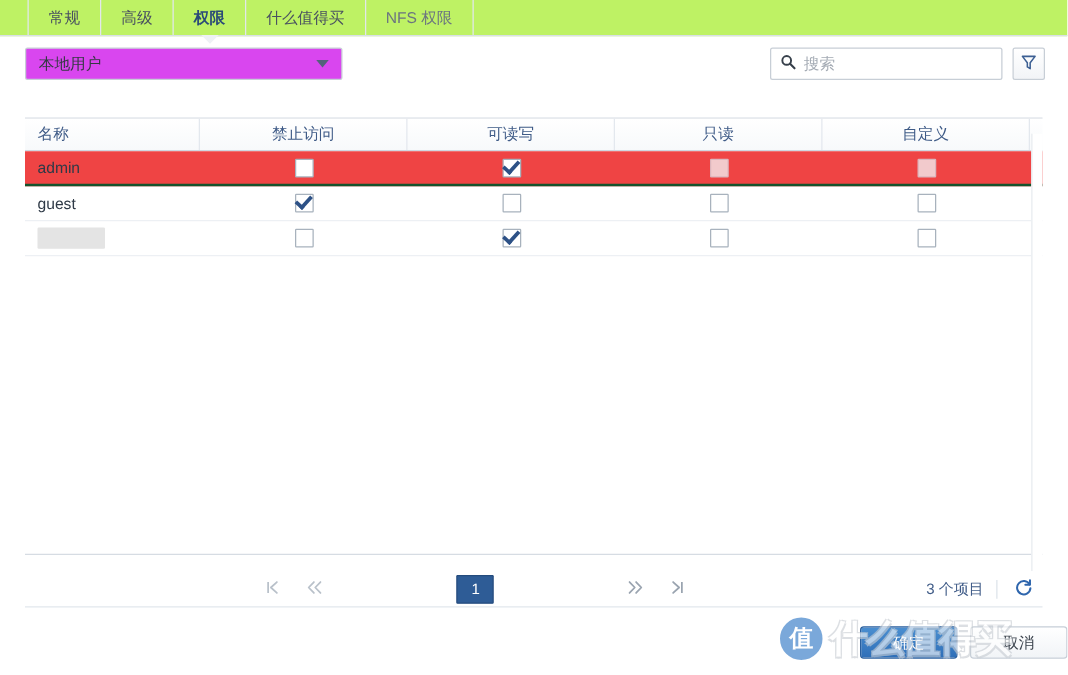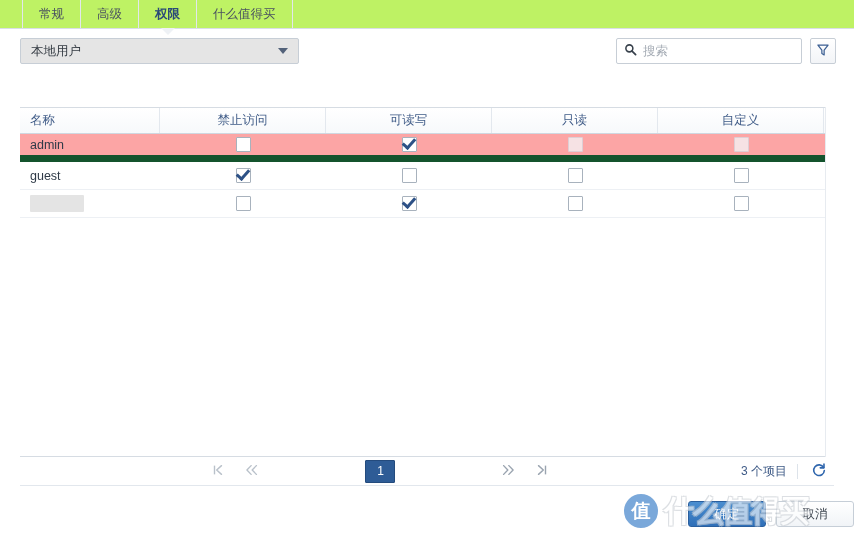--- a/index.html
+++ b/index.html
@@ -79,24 +79,24 @@
 
   
   .toolbar {
     height: 44px;
     display: flex;
     align-items: center;
     padding: 0 18px 0 20px;
     box-sizing: border-box;
   }
   .combo {
-    width: 279px;
+    width: 254px;
     height: 26px;
     border: 1px solid #c7ced6;
-    background: #e5e5e5;
+    background: #d946ef;
     border-radius: 2px;
     display: flex;
     align-items: center;
     padding: 0 8px 0 10px;
     box-sizing: border-box;
     font-size: 12.5px;
     color: #333a42;
     justify-content: space-between;
   }
   .caret-down {
@@ -132,21 +132,21 @@
     display: flex;
     align-items: center;
     justify-content: center;
     box-sizing: border-box;
   }
 
   
   .grid {
     position: absolute;
     left: 20px;
-    top: 107px;
+    top: 94px;
     width: 814px;
     height: 350px;
     border: 1px solid #d6dce3;
     border-left: none;
     border-right: none;
     box-sizing: border-box;
     background: #ffffff;
   }
   .grid-header {
     display: flex;
@@ -175,22 +175,22 @@
 
   .grid-body { position: relative; }
   .row {
     display: flex;
     height: 28px;
     align-items: center;
     border-bottom: 1px solid #edf0f4;
     box-sizing: border-box;
   }
   .row.selected {
-    background: #fca5a5;
-    border-bottom: 7px solid #14532d;
+    background: #ef4444;
+    border-bottom: 2px solid #14532d;
   }
   .cell {
     display: flex;
     align-items: center;
     justify-content: center;
     height: 100%;
     box-sizing: border-box;
   }
   .cell.name {
     justify-content: flex-start;
@@ -373,20 +373,23 @@
       <span>常规</span>
     </div>
     <div class="tab">
       <span>高级</span>
     </div>
     <div class="tab active">
       <span>权限</span>
     </div>
     <div class="tab">
       <span>什么值得买</span>
+    </div>
+    <div class="tab muted">
+      <span>NFS 权限</span>
     </div>
   </div>
 
   <div class="toolbar">
     <div class="combo">
       <span>本地用户</span>
       <span class="caret-down"></span>
     </div>
 
     <div class="spacer"></div>

